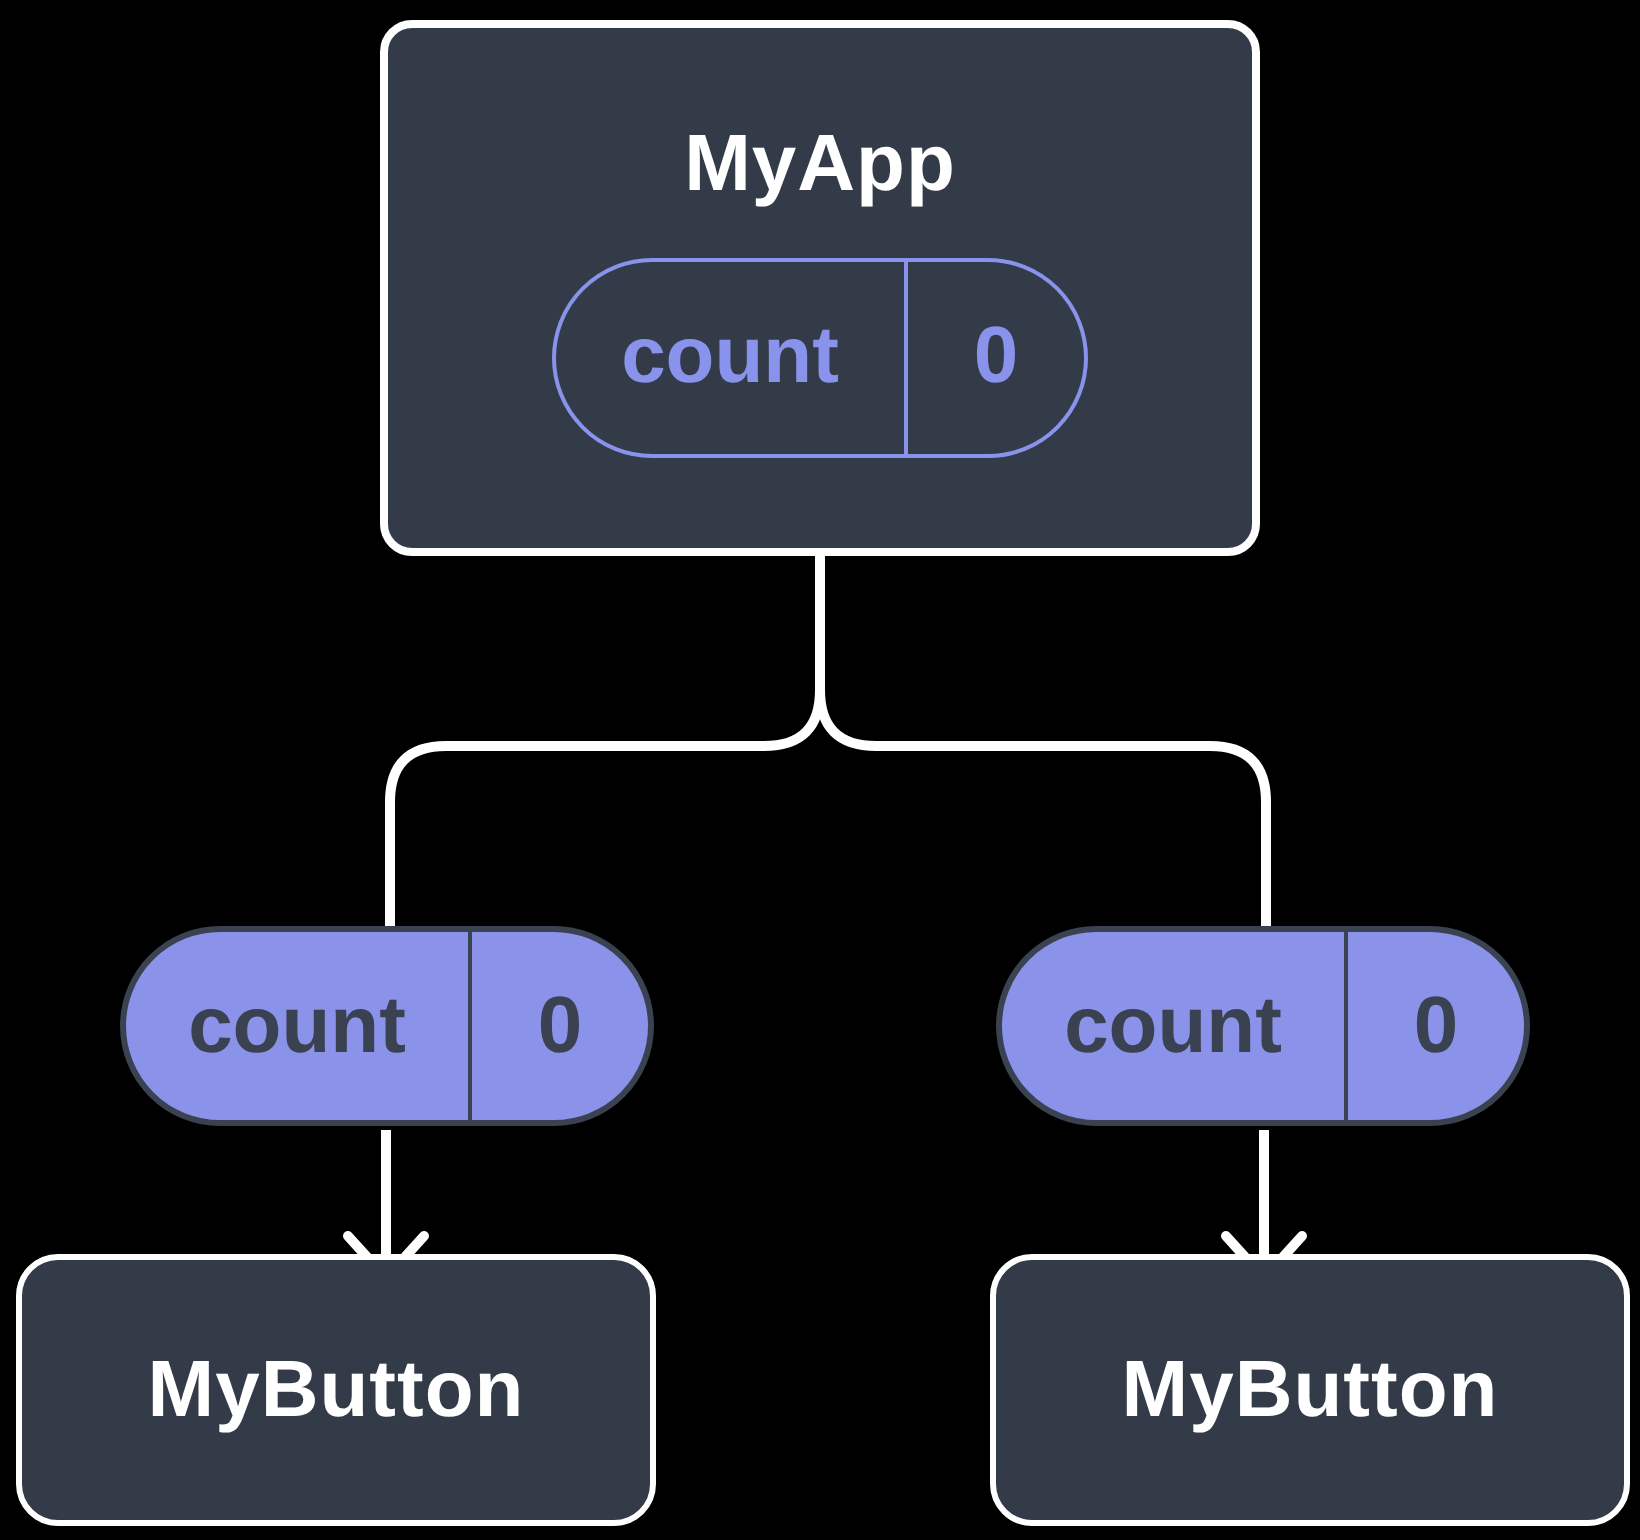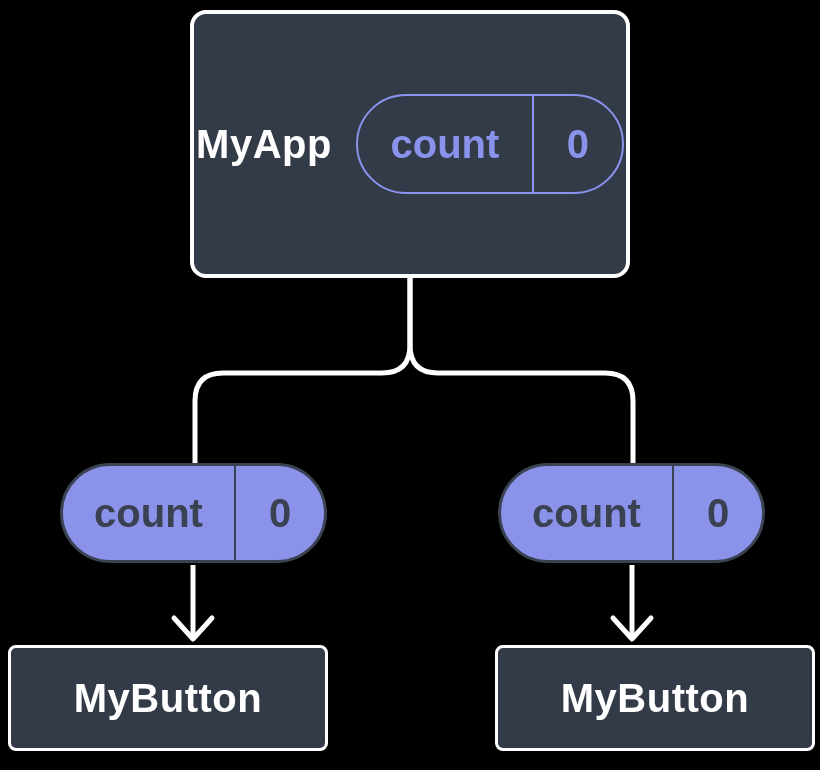--- a/index.html
+++ b/index.html
@@ -36,32 +36,32 @@
   }
   svg.wires path.head { stroke-linejoin: round; stroke-linecap: round; }
 
   .node {
     position: absolute;
     background: var(--node-fill);
     border: 4px solid var(--node-border);
     border-radius: 16px;
     z-index: 1;
     display: flex;
-    flex-direction: row;
+    flex-direction: column;
     align-items: center;
     justify-content: center;
   }
   .node .title {
     color: var(--title-text);
     font-size: 40px;
     font-weight: 700;
     letter-spacing: 0.5px;
   }
   .node-root { left: 190px; top: 10px; width: 440px; height: 268px; gap: 24px; }
-  .node-child { left: 8px;  top: 645px; width: 320px; height: 106px; border-width: 3.5px; border-radius: 8px; }
+  .node-child { left: 8px;  top: 627px; width: 320px; height: 136px; border-width: 3.5px; border-radius: 21px; }
   .node-child.right { left: 495px; width: 320px; }
 
   .pill {
     display: flex;
     align-items: stretch;
     border-radius: 50px;
     overflow: hidden;
     font-size: 40px;
     z-index: 1;
     font-weight: bold;

